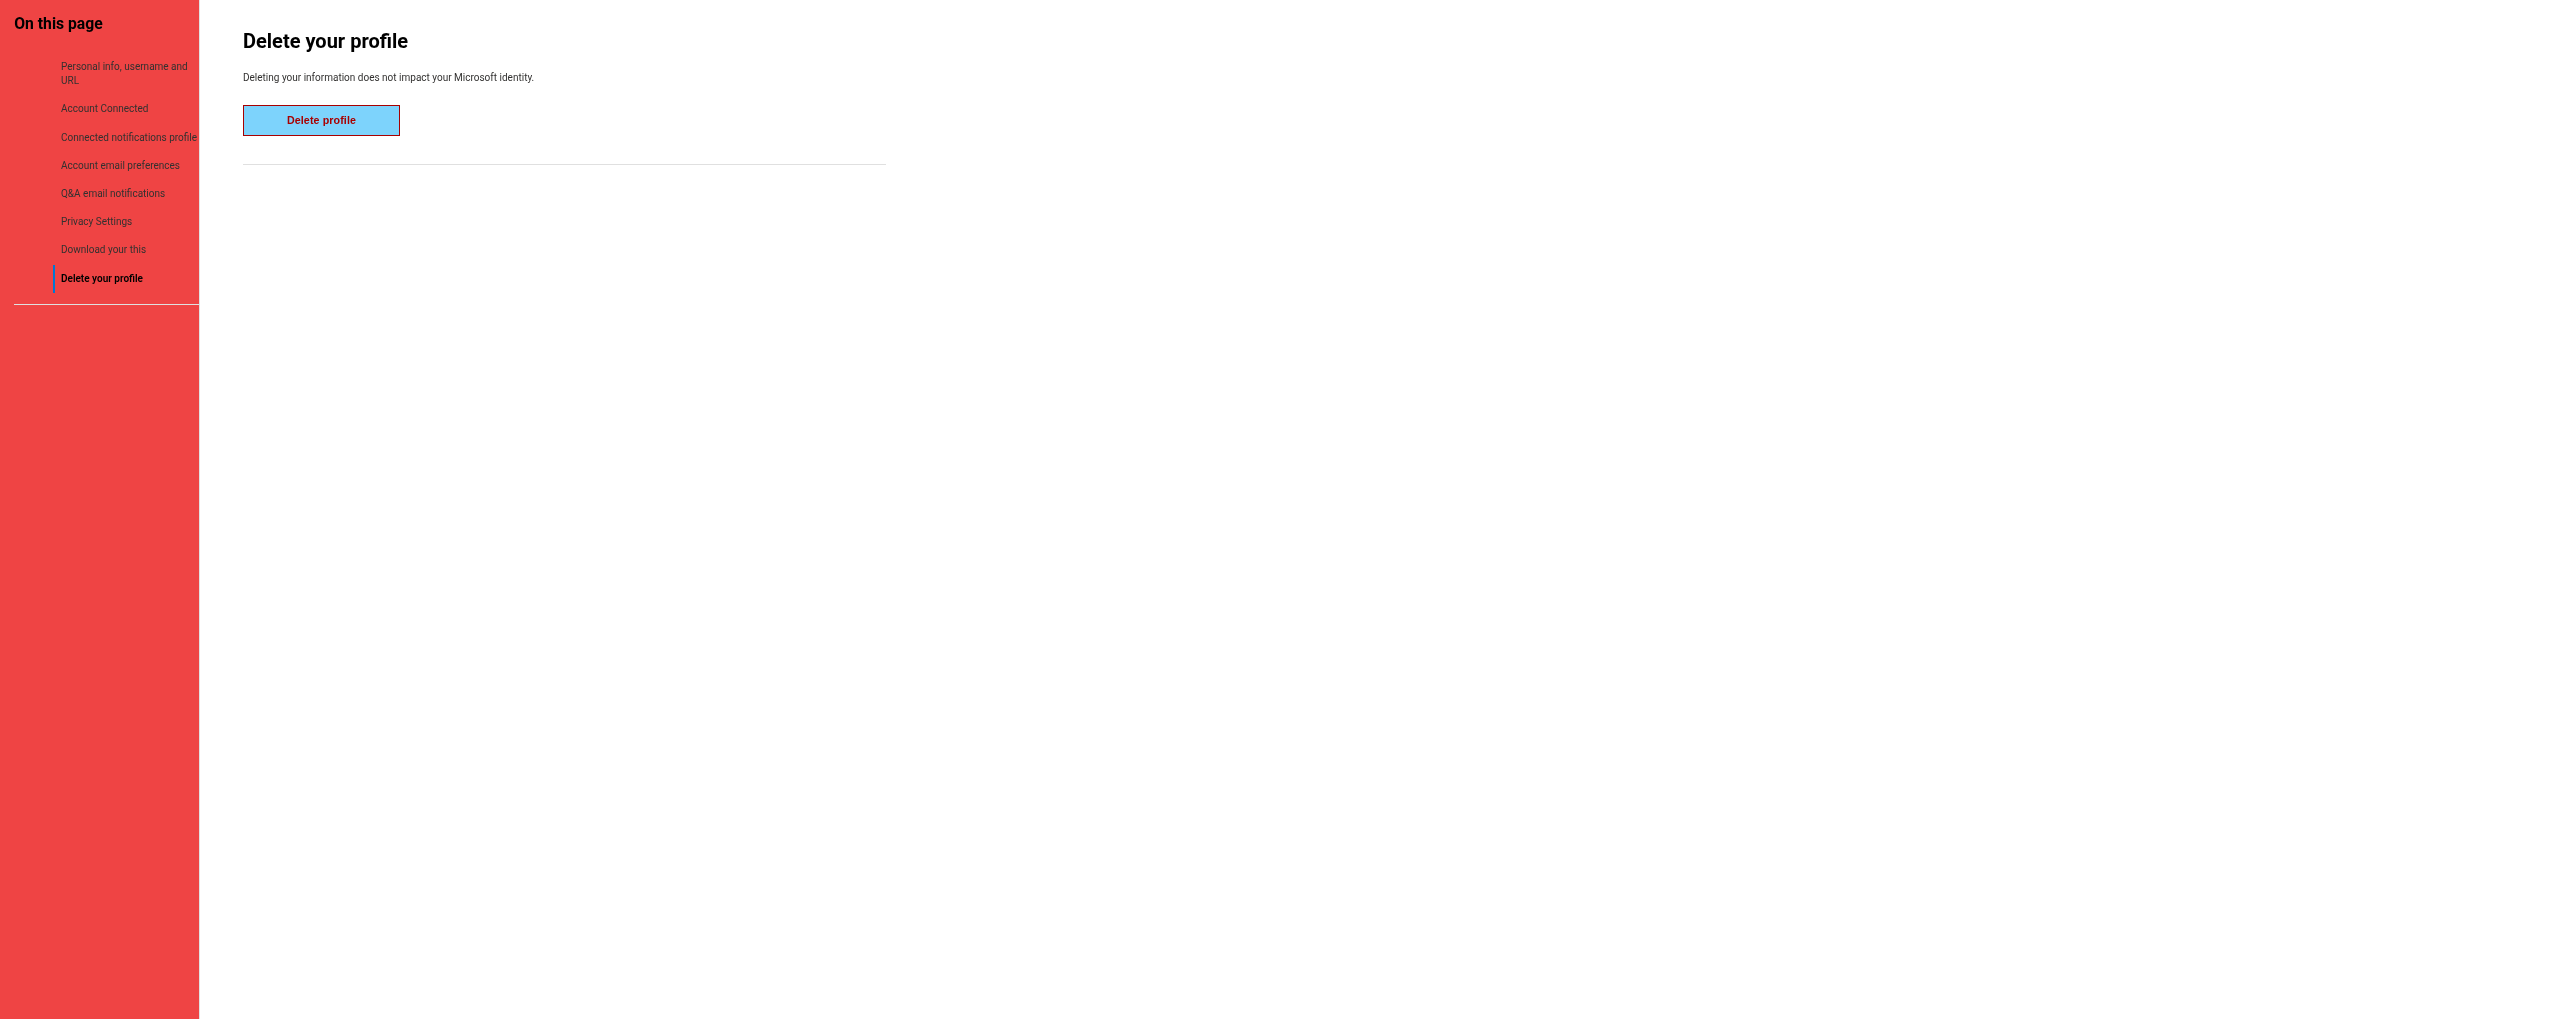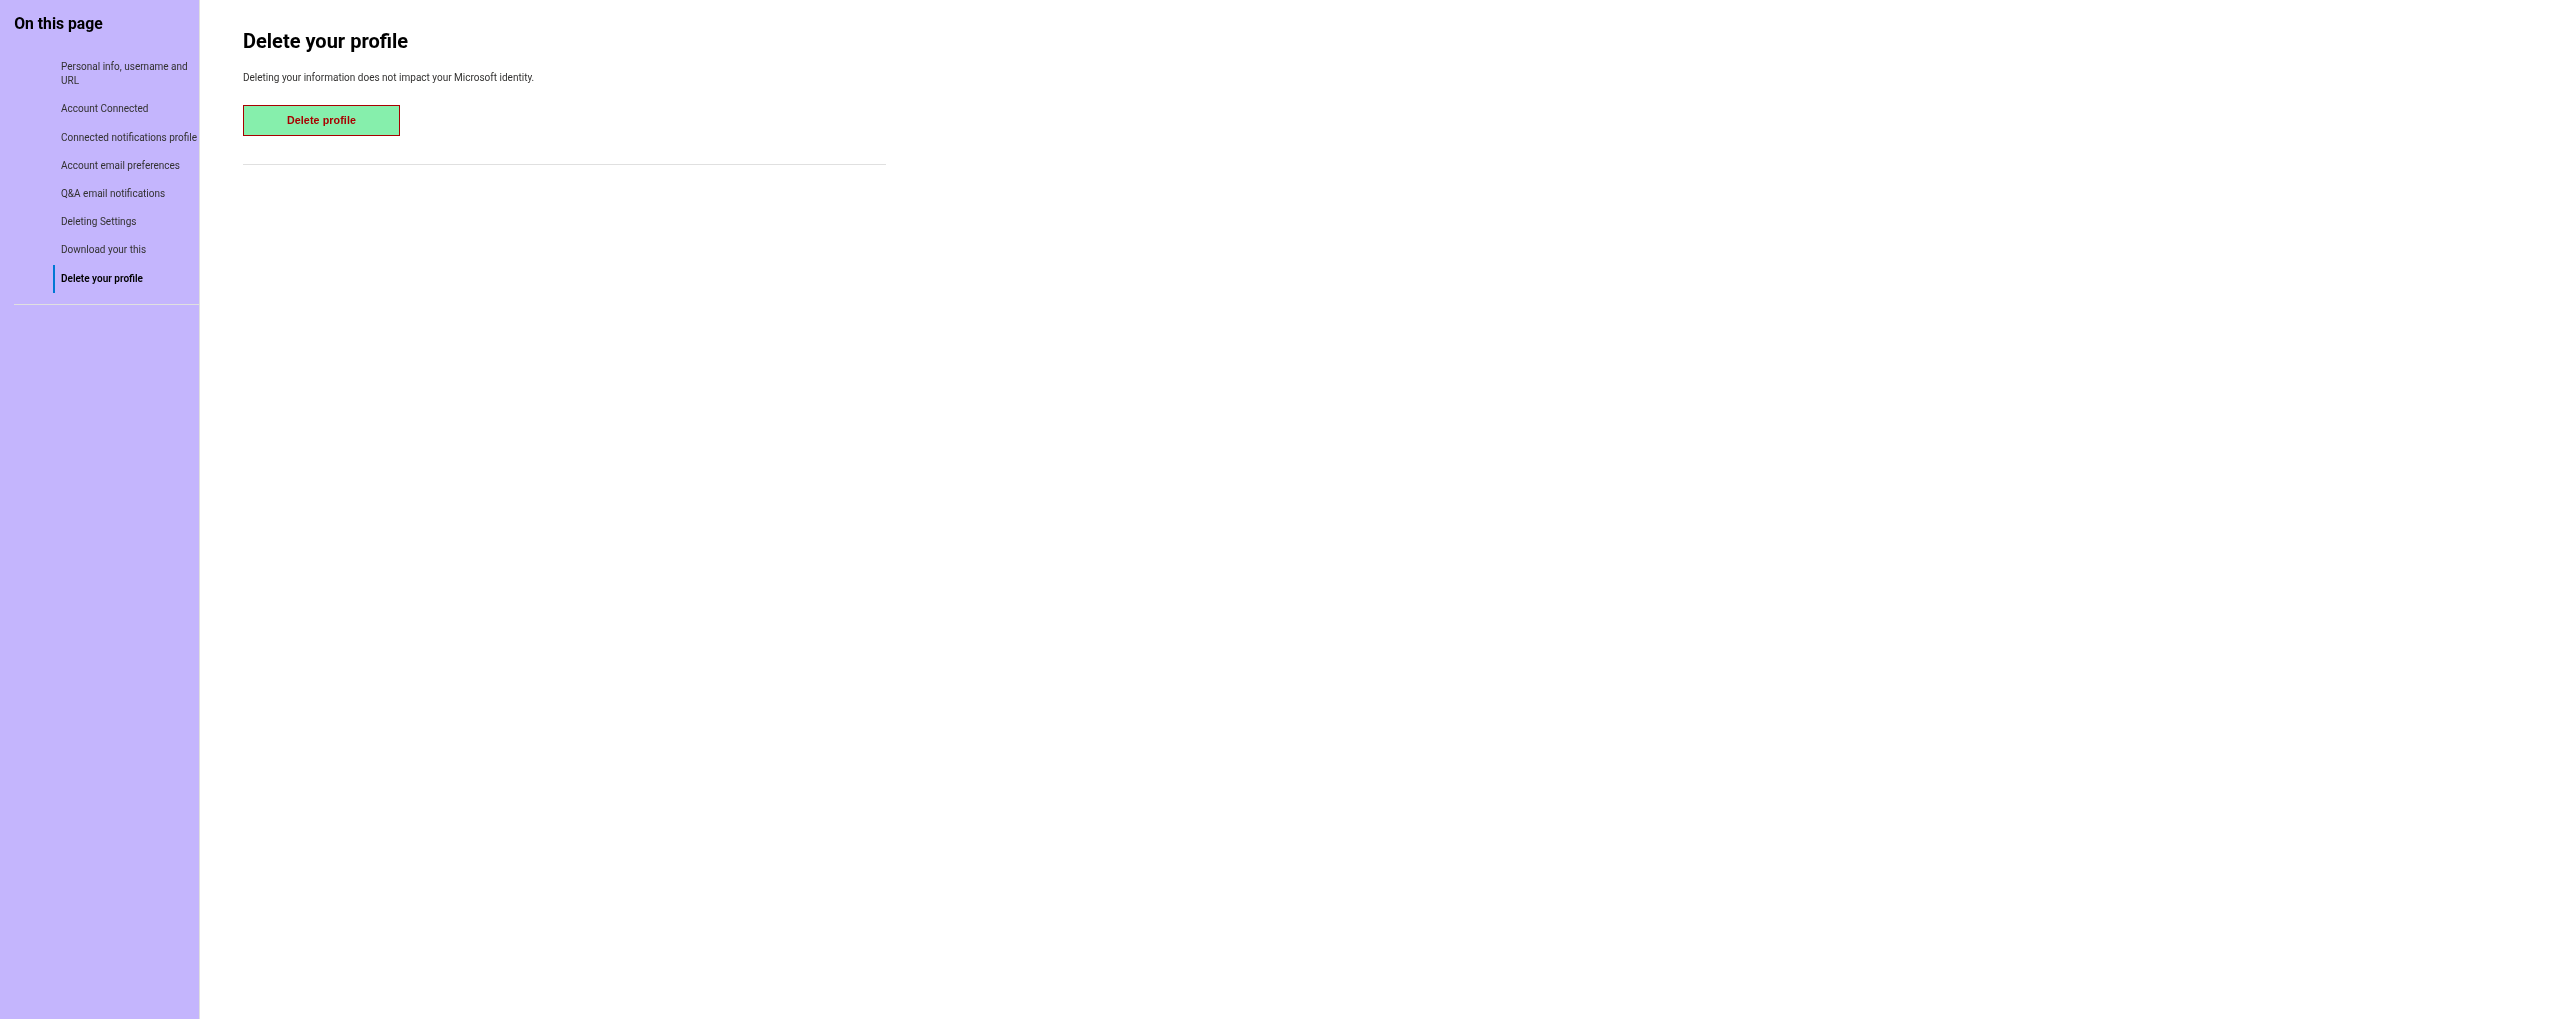--- a/index.html
+++ b/index.html
@@ -13,21 +13,21 @@
       background: #ffffff;
       display: flex;
       min-height: 100vh;
     }
 
     .sidebar {
       width: 200px;
       min-width: 200px;
       padding: 14.3px 0 14.3px 14.3px;
       border-right: 0.7px solid #e0e0e0;
-      background: #c4b5fd;
+      background: #ef4444;
     }
 
     .sidebar-title {
       font-size: 15.7px;
       font-weight: 700;
       color: #000000;
       margin-bottom: 17px;
       padding-bottom: 2.9px;
     }
 
@@ -79,21 +79,21 @@
 
     .description-text {
       font-size: 10px;
       color: #323130;
       margin-bottom: 20px;
       line-height: 1.5;
     }
 
     .delete-button {
       border: 1.4px solid #a80000;
-      background: #86efac;
+      background: #7dd3fc;
       color: #a80000;
       font-size: 10.7px;
       font-weight: 600;
       padding: 8.6px 28.6px;
       cursor: pointer;
       min-width: 157px;
       letter-spacing: 0.1px;
     }
   </style>
 </head>
@@ -111,21 +111,21 @@
     <li class="">
       <span>Connected notifications profile</span>
     </li>
     <li class="">
       <span>Account email preferences</span>
     </li>
     <li class="">
       <span>Q&amp;A email notifications</span>
     </li>
     <li class="">
-      <span>Deleting Settings</span>
+      <span>Privacy Settings</span>
     </li>
     <li class="">
       <span>Download your this</span>
     </li>
     <li class="active">
       <span>Delete your profile</span>
     </li>
   </ul>
   <hr class="sidebar-divider">
 </div>

